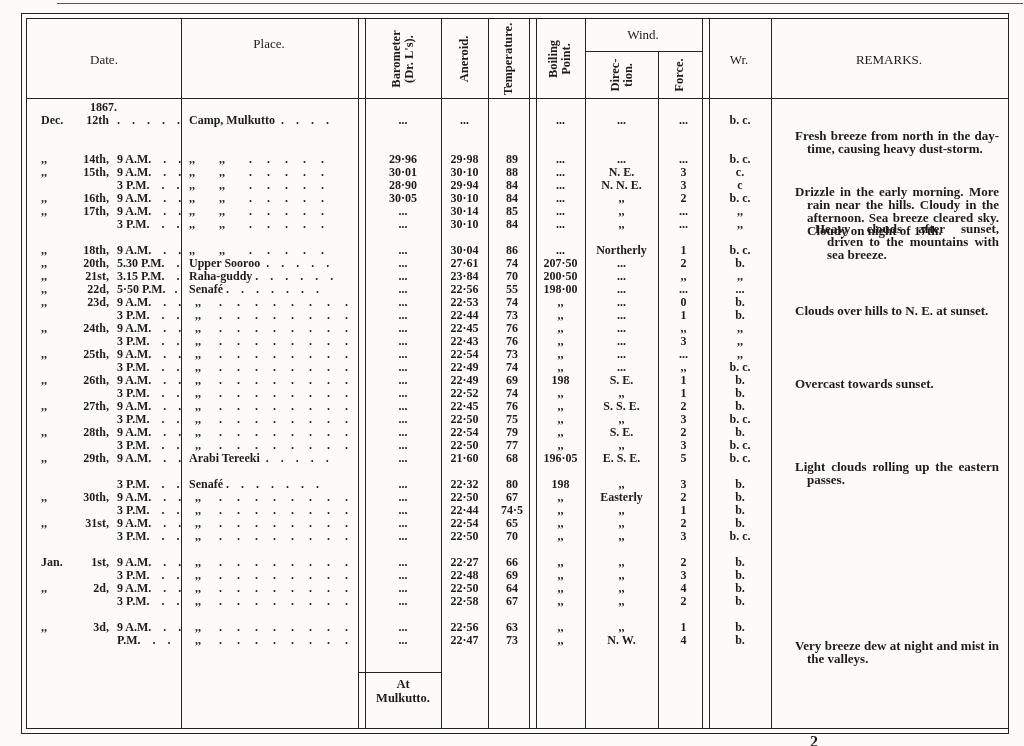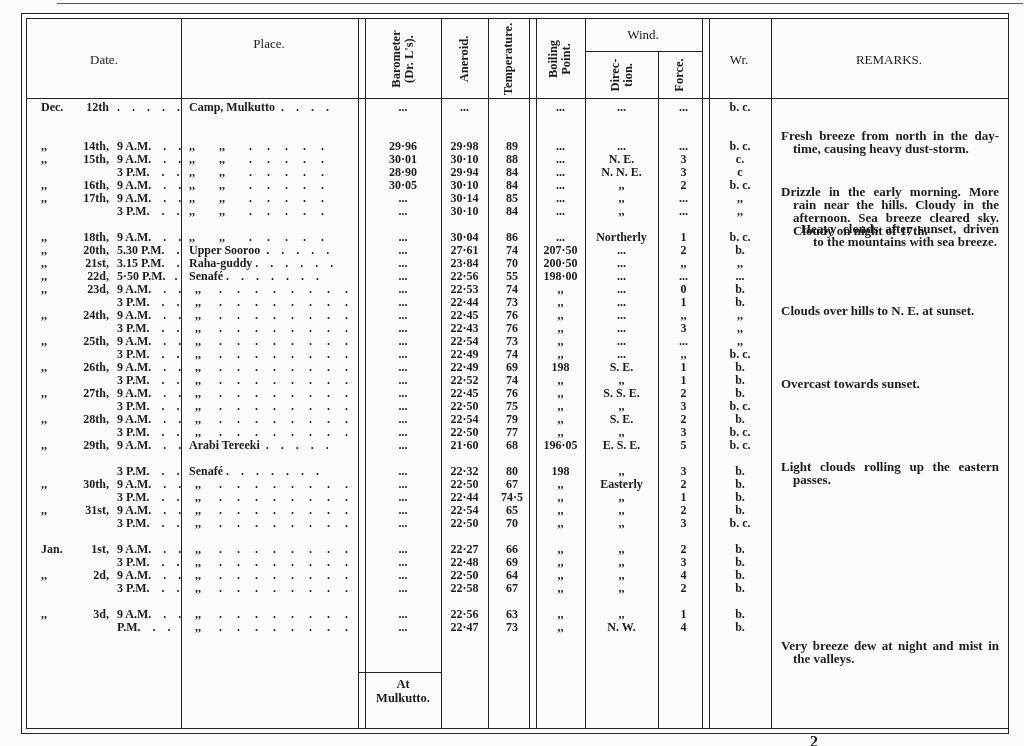--- a/index.html
+++ b/index.html
@@ -20,21 +20,21 @@
   .year-label{width:155px;text-align:center;display:inline-block;}
   .c{flex:none;text-align:center;overflow:visible;}
   .c-date{width:155px;display:flex;}
   .dm{width:28px;padding-left:15px;text-align:left;flex:none;}
   .dd{width:40px;text-align:right;flex:none;}
   .dt{flex:1;padding-left:8px;text-align:left;}
   .c-place{width:184px;text-align:left;padding-left:8px;box-sizing:border-box;}
   .c-bar{width:76px;} .c-an{width:47px;} .c-te{width:48px;} .c-bp{width:49px;}
   .c-di{width:73px;} .c-fo{width:51px;} .c-wr{width:62px;}
   .remarks-col{position:absolute;left:749px;top:87px;width:238px;}
-  .remark{position:absolute;left:0;right:4px;padding-left:22px;text-indent:-12px;padding-right:6px;
+  .remark{position:absolute;left:0;right:4px;padding-left:36px;text-indent:-12px;padding-right:6px;
           text-align:justify;font-size:13px;line-height:13px;font-weight:bold;}
   .at-note{position:absolute;left:343px;top:663px;width:76px;text-align:center;font-weight:bold;
            font-size:12.5px;line-height:14px;white-space:pre-line;}
   .page-mark{position:absolute;left:810px;top:733px;font-size:16px;font-weight:bold;}
 </style>
 </head>
 <body>
 
 <div class="page">
   <div class="artifact-top"></div>
@@ -69,20 +69,21 @@
     <div class="rot" style="left:537px;top:45px;">Boiling
 Point.</div>
     <div class="hh" style="left:621px;top:21px;">Wind.</div>
     <div class="rot" style="left:599px;top:61px;">Direc-
 tion.</div>
     <div class="rot" style="left:657px;top:61px;">Force.</div>
     <div class="hh" style="left:717px;top:46px;">Wr.</div>
     <div class="hh" style="left:867px;top:46px;">REMARKS.</div>
 
     <div class="tbody" id="tbody">
+        <div class="tr"><span class="year-label">1867.</span></div>
         <div class="tr"><span class="c c-date"><span class="dm">Dec.</span><span class="dd">12th</span><span class="dt">.    .    .    .    .</span></span><span class="c c-place">Camp, Mulkutto  .    .    .    .</span><span class="c c-bar">...</span><span class="c c-an">...</span><span class="c c-te"></span><span class="c c-bp">...</span><span class="c c-di">...</span><span class="c c-fo">...</span><span class="c c-wr">b. c.</span></div>
         <div class="gap-row" style="height: 26px;"></div>
         <div class="tr"><span class="c c-date"><span class="dm">,,</span><span class="dd">14th,</span><span class="dt">9 A.M.    .    .</span></span><span class="c c-place">,,        ,,        .     .     .     .     .</span><span class="c c-bar">29·96</span><span class="c c-an">29·98</span><span class="c c-te">89</span><span class="c c-bp">...</span><span class="c c-di">...</span><span class="c c-fo">...</span><span class="c c-wr">b. c.</span></div>
         <div class="tr"><span class="c c-date"><span class="dm">,,</span><span class="dd">15th,</span><span class="dt">9 A.M.    .    .</span></span><span class="c c-place">,,        ,,        .     .     .     .     .</span><span class="c c-bar">30·01</span><span class="c c-an">30·10</span><span class="c c-te">88</span><span class="c c-bp">...</span><span class="c c-di">N. E.</span><span class="c c-fo">3</span><span class="c c-wr">c.</span></div>
         <div class="tr"><span class="c c-date"><span class="dm"></span><span class="dd"></span><span class="dt">3 P.M.    .    .</span></span><span class="c c-place">,,        ,,        .     .     .     .     .</span><span class="c c-bar">28·90</span><span class="c c-an">29·94</span><span class="c c-te">84</span><span class="c c-bp">...</span><span class="c c-di">N. N. E.</span><span class="c c-fo">3</span><span class="c c-wr">c</span></div>
         <div class="tr"><span class="c c-date"><span class="dm">,,</span><span class="dd">16th,</span><span class="dt">9 A.M.    .    .</span></span><span class="c c-place">,,        ,,        .     .     .     .     .</span><span class="c c-bar">30·05</span><span class="c c-an">30·10</span><span class="c c-te">84</span><span class="c c-bp">...</span><span class="c c-di">,,</span><span class="c c-fo">2</span><span class="c c-wr">b. c.</span></div>
         <div class="tr"><span class="c c-date"><span class="dm">,,</span><span class="dd">17th,</span><span class="dt">9 A.M.    .    .</span></span><span class="c c-place">,,        ,,        .     .     .     .     .</span><span class="c c-bar">...</span><span class="c c-an">30·14</span><span class="c c-te">85</span><span class="c c-bp">...</span><span class="c c-di">,,</span><span class="c c-fo">...</span><span class="c c-wr">,,</span></div>
         <div class="tr"><span class="c c-date"><span class="dm"></span><span class="dd"></span><span class="dt">3 P.M.    .    .</span></span><span class="c c-place">,,        ,,        .     .     .     .     .</span><span class="c c-bar">...</span><span class="c c-an">30·10</span><span class="c c-te">84</span><span class="c c-bp">...</span><span class="c c-di">,,</span><span class="c c-fo">...</span><span class="c c-wr">,,</span></div>
         <div class="gap-row" style="height: 13px;"></div>
         <div class="tr"><span class="c c-date"><span class="dm">,,</span><span class="dd">18th,</span><span class="dt">9 A.M.    .    .</span></span><span class="c c-place">,,        ,,        .     .     .     .     .</span><span class="c c-bar">...</span><span class="c c-an">30·04</span><span class="c c-te">86</span><span class="c c-bp">...</span><span class="c c-di">Northerly</span><span class="c c-fo">1</span><span class="c c-wr">b. c.</span></div>

